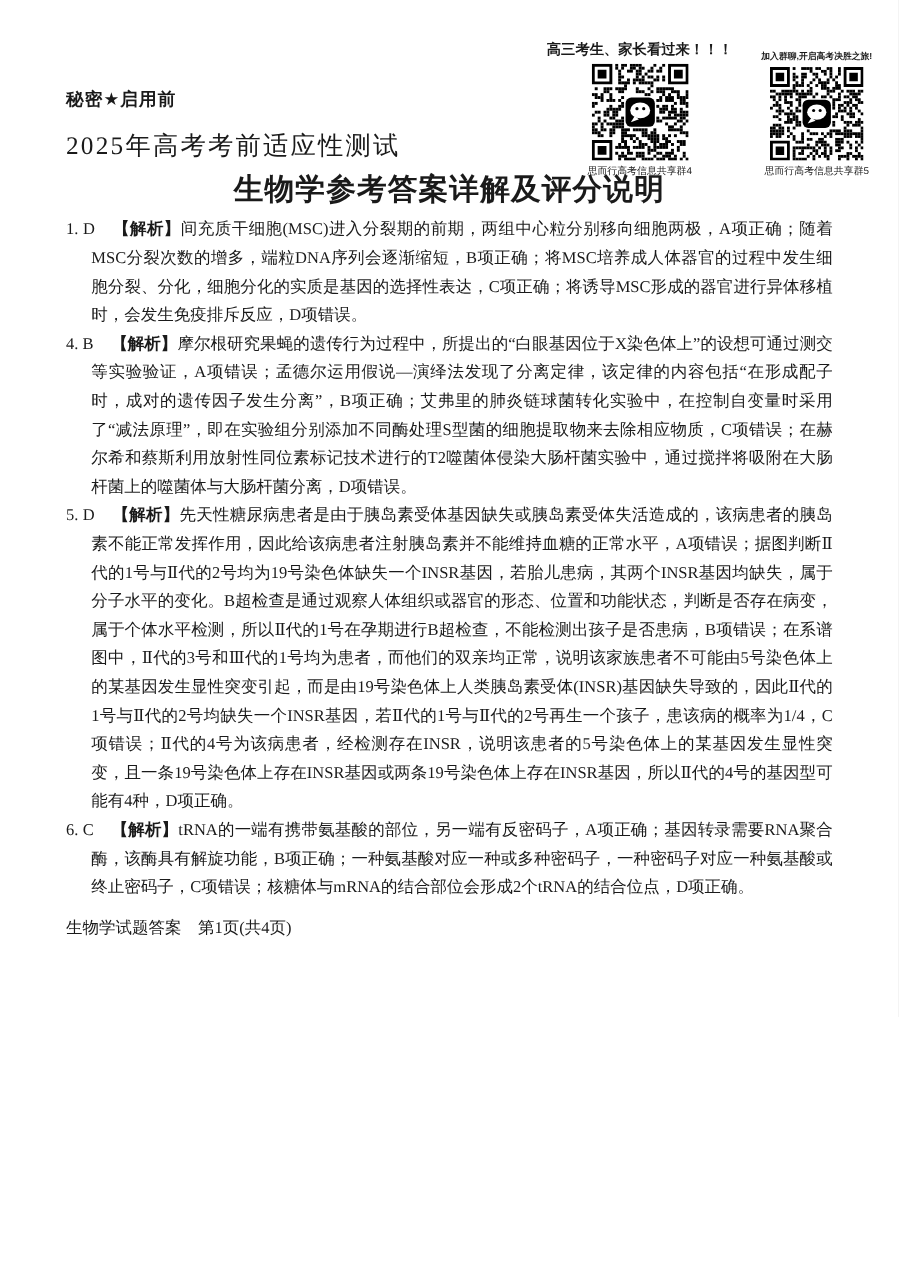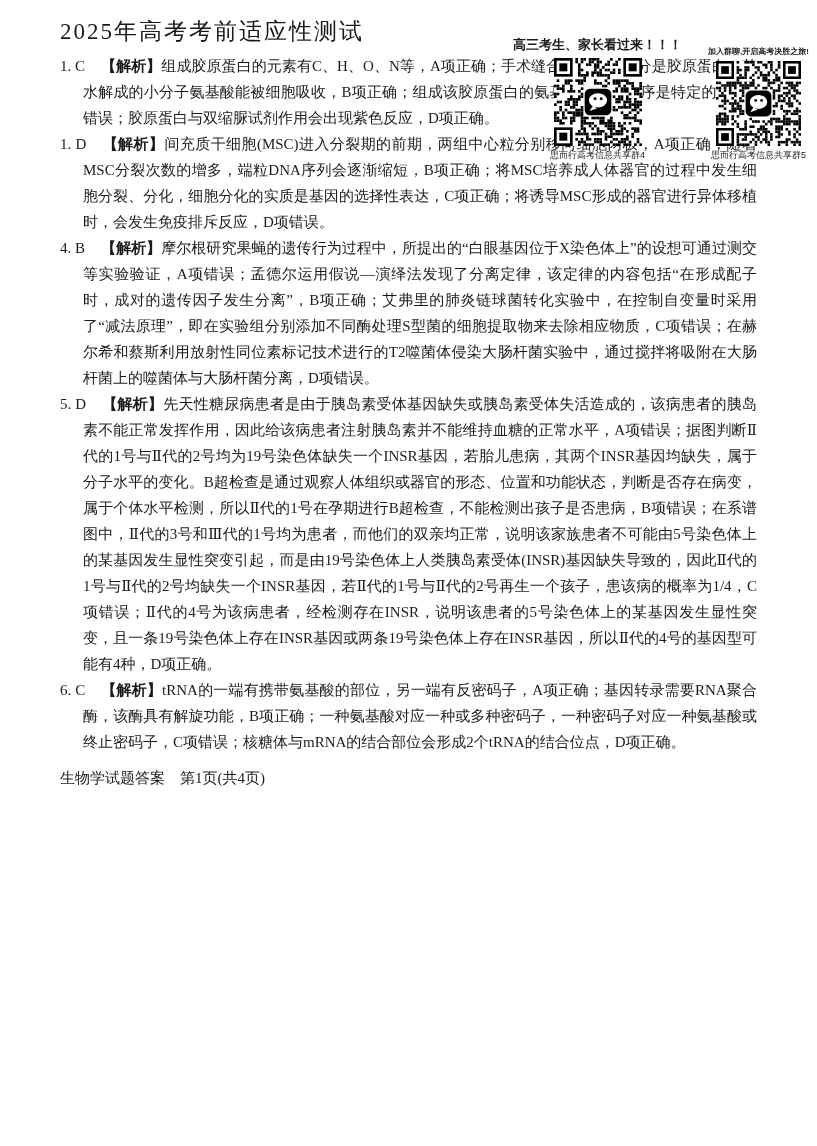--- a/index.html
+++ b/index.html
@@ -58,21 +58,21 @@
     font-weight: bold;
   }
   .footer {
     margin-top: 14px;
     font-size: 15px;
   }
   
   .qr-panel {
     position: absolute;
     top: 36px;
-    right: 8px;
+    right: 24px;
     display: flex;
     gap: 26px;
     align-items: flex-end;
   }
   .qr-block { text-align: center; }
   .qr-top-caption {
     font-family: "Liberation Sans", "DejaVu Sans", sans-serif;
     font-weight: bold;
     white-space: nowrap;
     margin-bottom: 4px;
@@ -887,26 +887,27 @@
           <ellipse cx="16.5" cy="15.9" rx="3.4" ry="2.7" fill="#fff"></ellipse>
           <path d="M14.6 17.9l-1.3 2 2.8-1z" fill="#fff"></path>
           <circle cx="15.4" cy="15.3" r="0.55" fill="#000"></circle>
           <circle cx="17.7" cy="15.3" r="0.55" fill="#000"></circle>
         </g>
       </svg>
       <div class="qr-bottom-caption">思而行高考信息共享群5</div>
     </div>
   </div>
 
+  <div class="classification">秘密★启用前</div>
 
   <h1 class="title">2025年高考考前适应性测试</h1>
+  <h2 class="subtitle">生物学参考答案详解及评分说明</h2>
 
 
   <div class="answers">
-  <p class="answer"><span class="answer-num">1. C</span><span class="analysis-tag">【解析】</span><span class="answer-text">组成胶原蛋白的元素有C、H、O、N等，A项正确；手术缝合线的主要成分是胶原蛋白，其水解成的小分子氨基酸能被细胞吸收，B项正确；组成该胶原蛋白的氨基酸的排列顺序是特定的，C项错误；胶原蛋白与双缩脲试剂作用会出现紫色反应，D项正确。</span></p>
 
 
   <p class="answer"><span class="answer-num">1. D</span><span class="analysis-tag">【解析】</span><span class="answer-text">间充质干细胞(MSC)进入分裂期的前期，两组中心粒分别移向细胞两极，A项正确；随着MSC分裂次数的增多，端粒DNA序列会逐渐缩短，B项正确；将MSC培养成人体器官的过程中发生细胞分裂、分化，细胞分化的实质是基因的选择性表达，C项正确；将诱导MSC形成的器官进行异体移植时，会发生免疫排斥反应，D项错误。</span></p>
 
   <p class="answer"><span class="answer-num">4. B</span><span class="analysis-tag">【解析】</span><span class="answer-text">摩尔根研究果蝇的遗传行为过程中，所提出的“白眼基因位于X染色体上”的设想可通过测交等实验验证，A项错误；孟德尔运用假说—演绎法发现了分离定律，该定律的内容包括“在形成配子时，成对的遗传因子发生分离”，B项正确；艾弗里的肺炎链球菌转化实验中，在控制自变量时采用了“减法原理”，即在实验组分别添加不同酶处理S型菌的细胞提取物来去除相应物质，C项错误；在赫尔希和蔡斯利用放射性同位素标记技术进行的T2噬菌体侵染大肠杆菌实验中，通过搅拌将吸附在大肠杆菌上的噬菌体与大肠杆菌分离，D项错误。</span></p>
 
   <p class="answer"><span class="answer-num">5. D</span><span class="analysis-tag">【解析】</span><span class="answer-text">先天性糖尿病患者是由于胰岛素受体基因缺失或胰岛素受体失活造成的，该病患者的胰岛素不能正常发挥作用，因此给该病患者注射胰岛素并不能维持血糖的正常水平，A项错误；据图判断Ⅱ代的1号与Ⅱ代的2号均为19号染色体缺失一个INSR基因，若胎儿患病，其两个INSR基因均缺失，属于分子水平的变化。B超检查是通过观察人体组织或器官的形态、位置和功能状态，判断是否存在病变，属于个体水平检测，所以Ⅱ代的1号在孕期进行B超检查，不能检测出孩子是否患病，B项错误；在系谱图中，Ⅱ代的3号和Ⅲ代的1号均为患者，而他们的双亲均正常，说明该家族患者不可能由5号染色体上的某基因发生显性突变引起，而是由19号染色体上人类胰岛素受体(INSR)基因缺失导致的，因此Ⅱ代的1号与Ⅱ代的2号均缺失一个INSR基因，若Ⅱ代的1号与Ⅱ代的2号再生一个孩子，患该病的概率为1/4，C项错误；Ⅱ代的4号为该病患者，经检测存在INSR，说明该患者的5号染色体上的某基因发生显性突变，且一条19号染色体上存在INSR基因或两条19号染色体上存在INSR基因，所以Ⅱ代的4号的基因型可能有4种，D项正确。</span></p>
 
   <p class="answer"><span class="answer-num">6. C</span><span class="analysis-tag">【解析】</span><span class="answer-text">tRNA的一端有携带氨基酸的部位，另一端有反密码子，A项正确；基因转录需要RNA聚合酶，该酶具有解旋功能，B项正确；一种氨基酸对应一种或多种密码子，一种密码子对应一种氨基酸或终止密码子，C项错误；核糖体与mRNA的结合部位会形成2个tRNA的结合位点，D项正确。</span></p>
 

